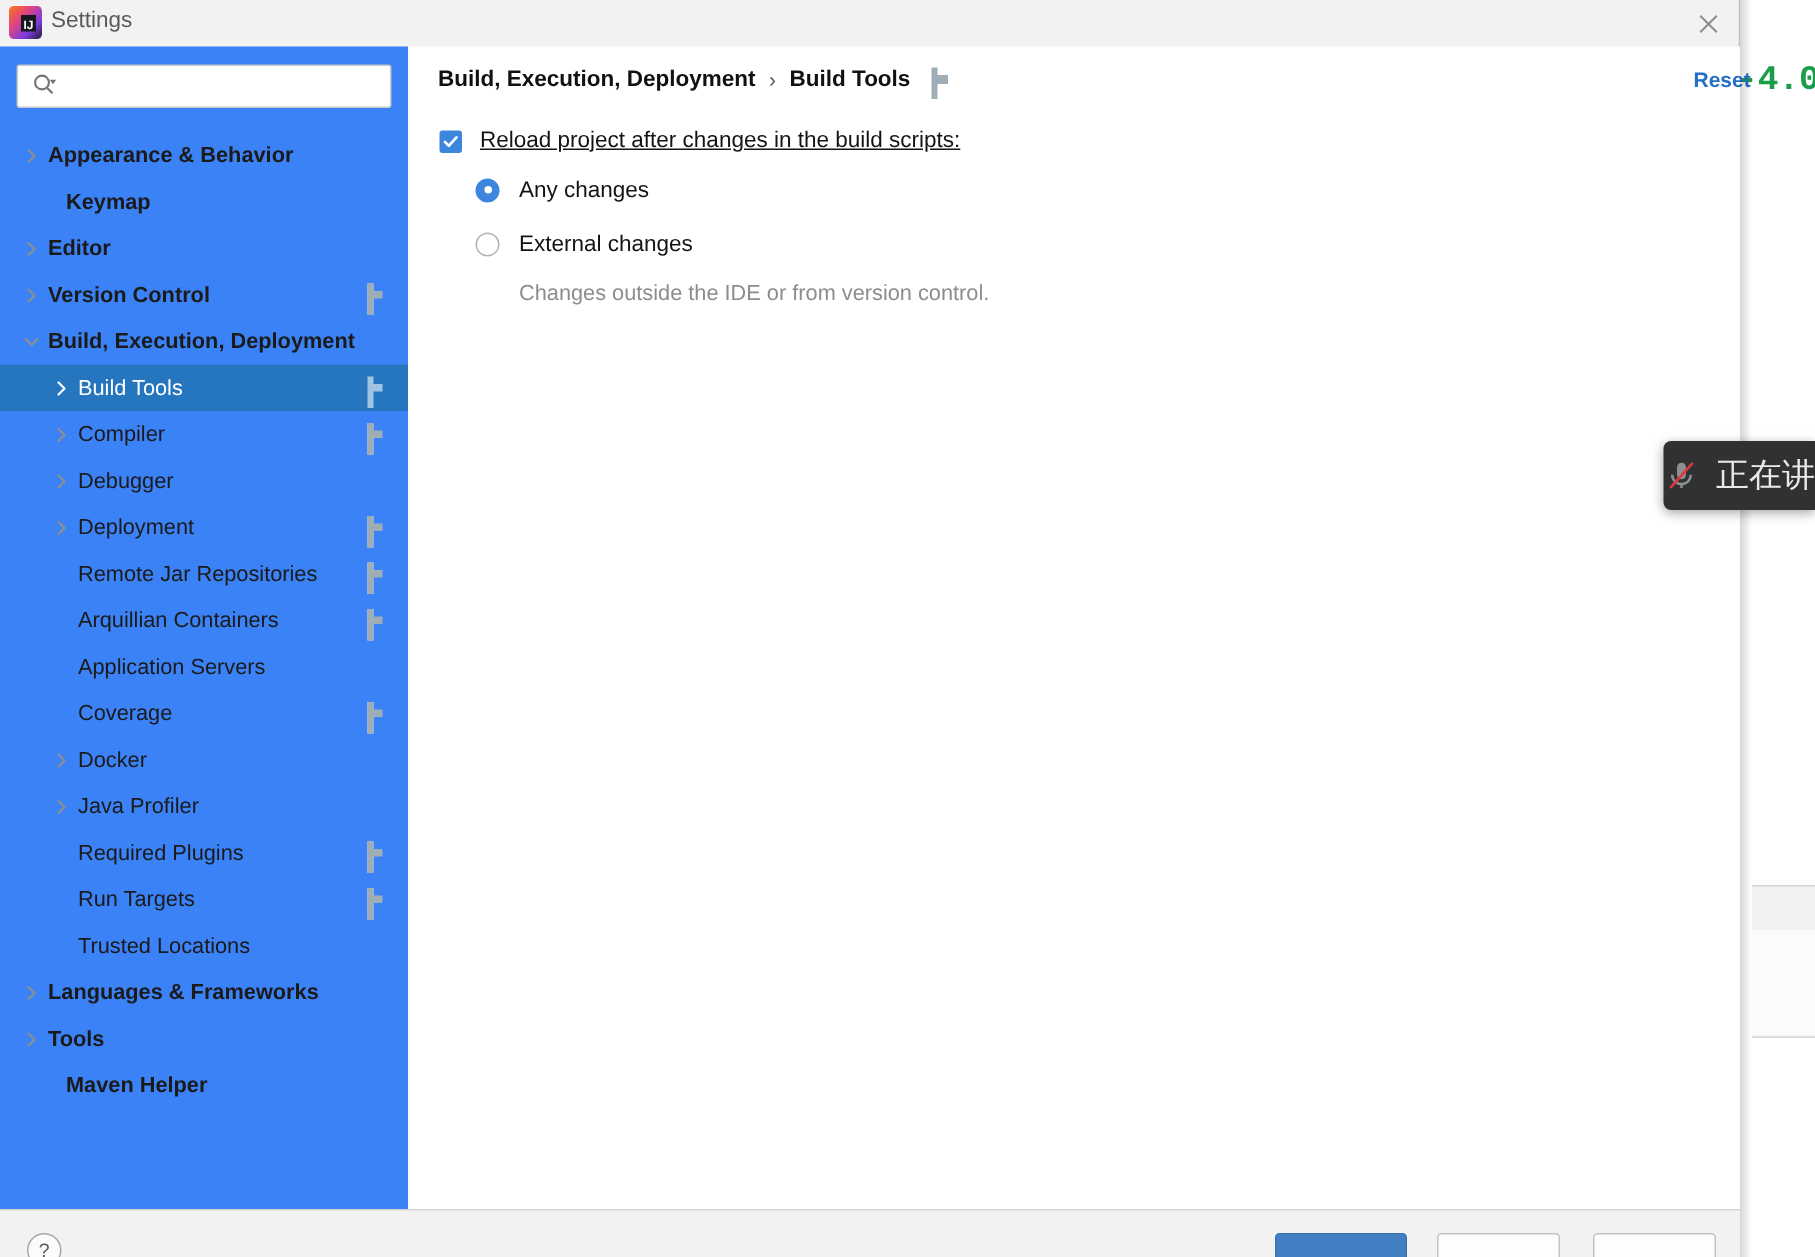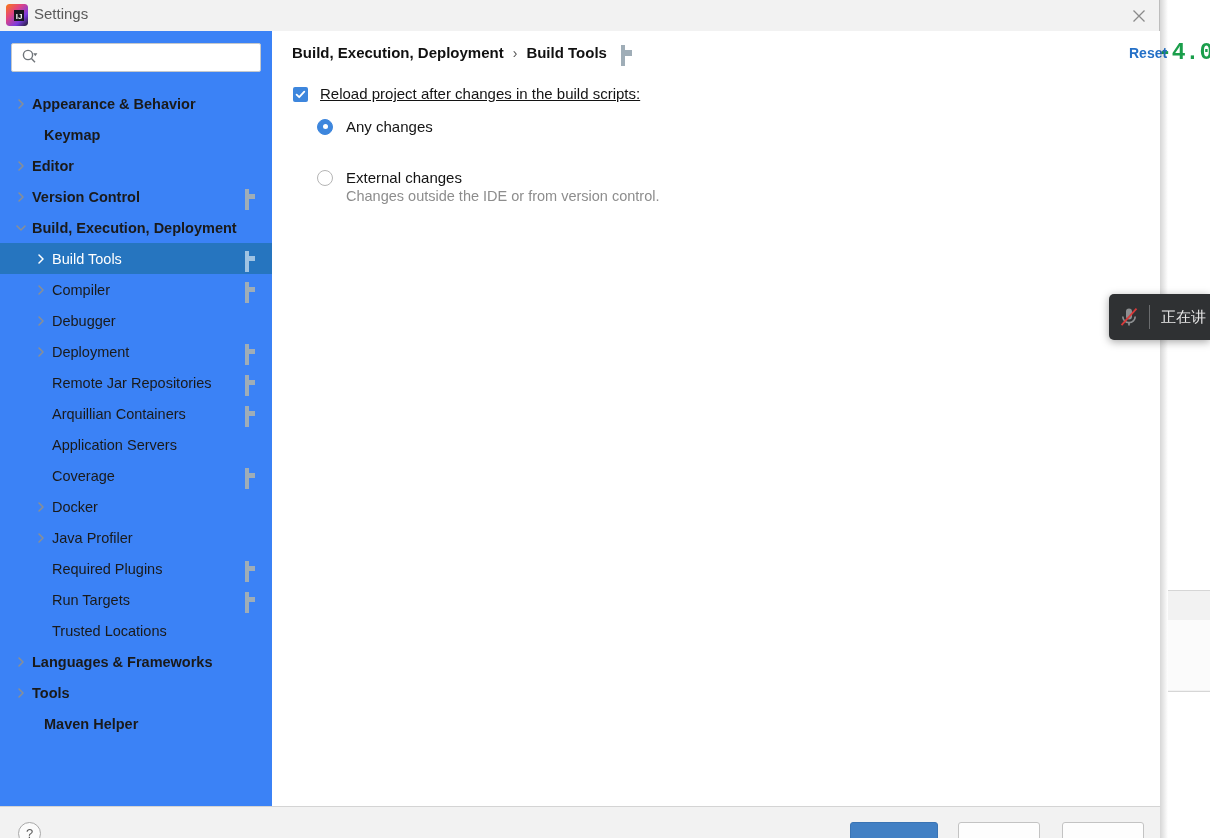--- a/index.html
+++ b/index.html
@@ -137,21 +137,21 @@
 
   #cb-row{position:absolute;left:21px;top:54px;display:flex;align-items:flex-start;}
   .checkbox{
     width:15px;height:15px;border-radius:2px;background:#3d86dd;
     display:flex;align-items:center;justify-content:center;flex:0 0 15px;margin-top:2px;
   }
   #cb-label{margin-left:12px;font-size:15px;color:#141414;text-decoration:underline;}
 
   .radio-row{position:absolute;display:flex;align-items:center;}
   #radio1{left:45px;top:87px;}
-  #radio2{left:45px;top:138px;}
+  #radio2{left:45px;top:123px;}
   .radio{
     width:16px;height:16px;border-radius:50%;box-sizing:border-box;
     flex:0 0 16px;position:relative;
   }
   .radio.on{background:#3d86dd;border:1px solid #3d86dd;}
   .radio.on::after{
     content:"";position:absolute;left:4.5px;top:4.5px;width:5px;height:5px;
     border-radius:50%;background:#ffffff;
   }
   .radio.off{background:#ffffff;border:1px solid #b5b5b5;}
@@ -181,21 +181,21 @@
   
   #overlay{
     position:absolute;left:1109px;top:294px;height:46px;width:101px;
     background:#2f3133;border-radius:5px 0 0 5px;
     display:flex;align-items:center;box-shadow:0 2px 8px rgba(0,0,0,.35);
     overflow:hidden;
   }
   #overlay-mic{width:40px;display:flex;align-items:center;justify-content:center;}
   #overlay-divider{width:1px;height:24px;background:#6a6c6e;}
   #overlay-text{
-    margin-left:11px;color:#e9e9e9;font-size:15px;white-space:nowrap;
+    margin-left:11px;color:#e9e9e9;font-size:22px;white-space:nowrap;
     font-family:Liberation Sans, sans-serif;
   }
 
   
   #watermark{
     position:absolute;left:1002px;top:838px;
     font-size:14px;color:#15803d;white-space:nowrap;text-align:center;
   }
 </style>
 </head>

